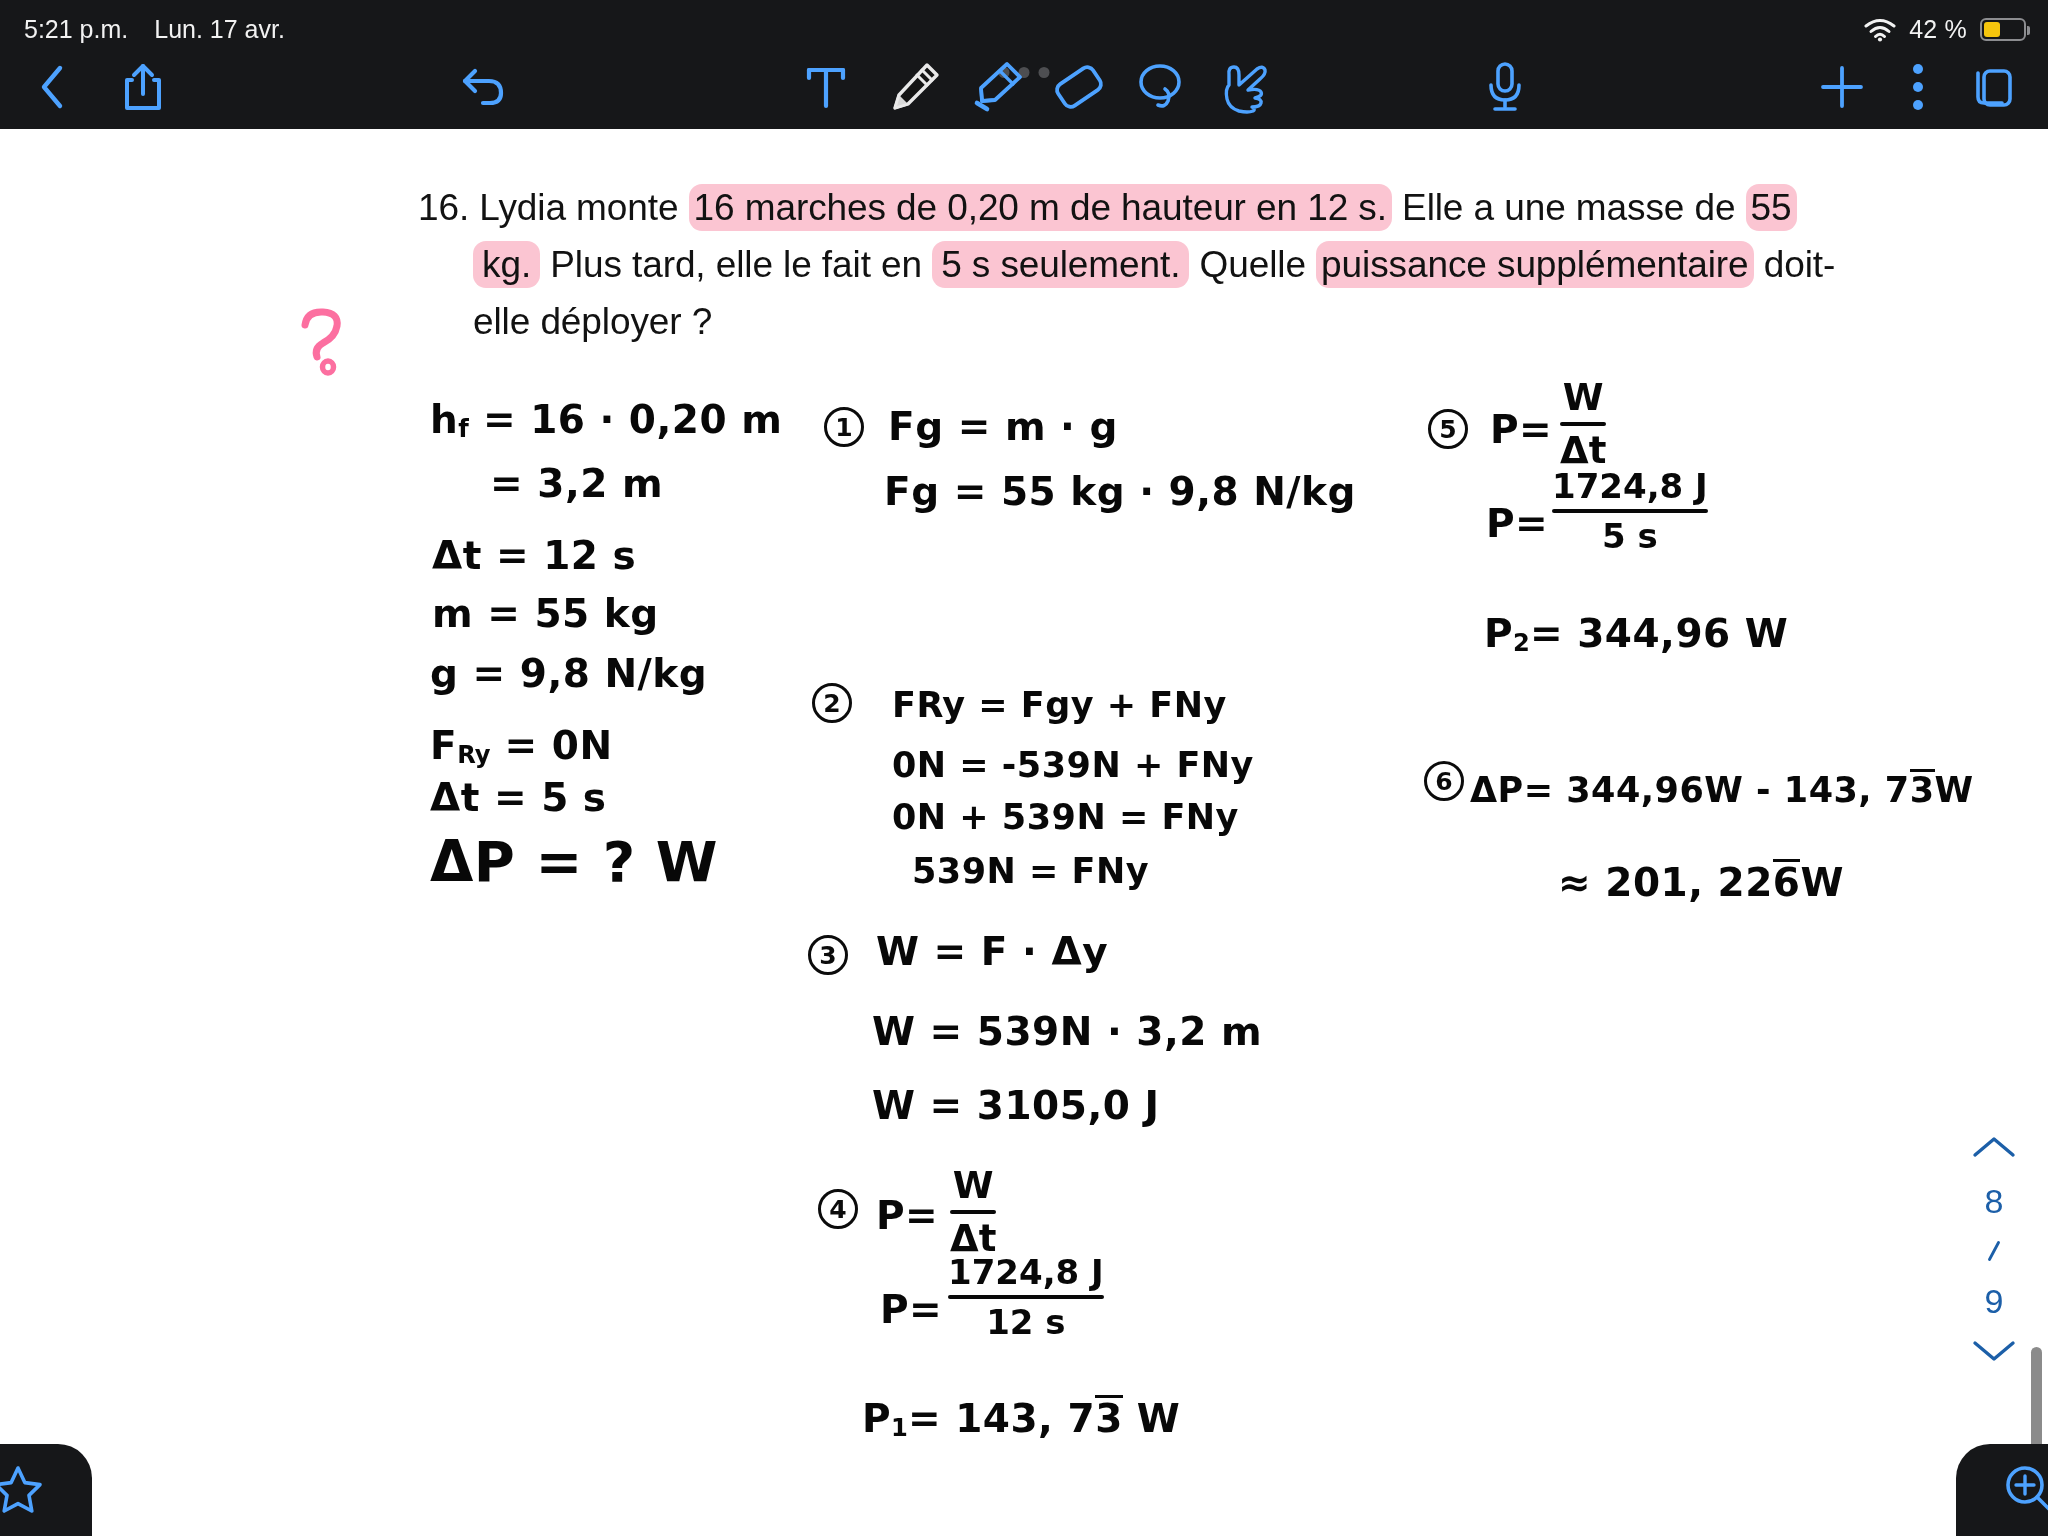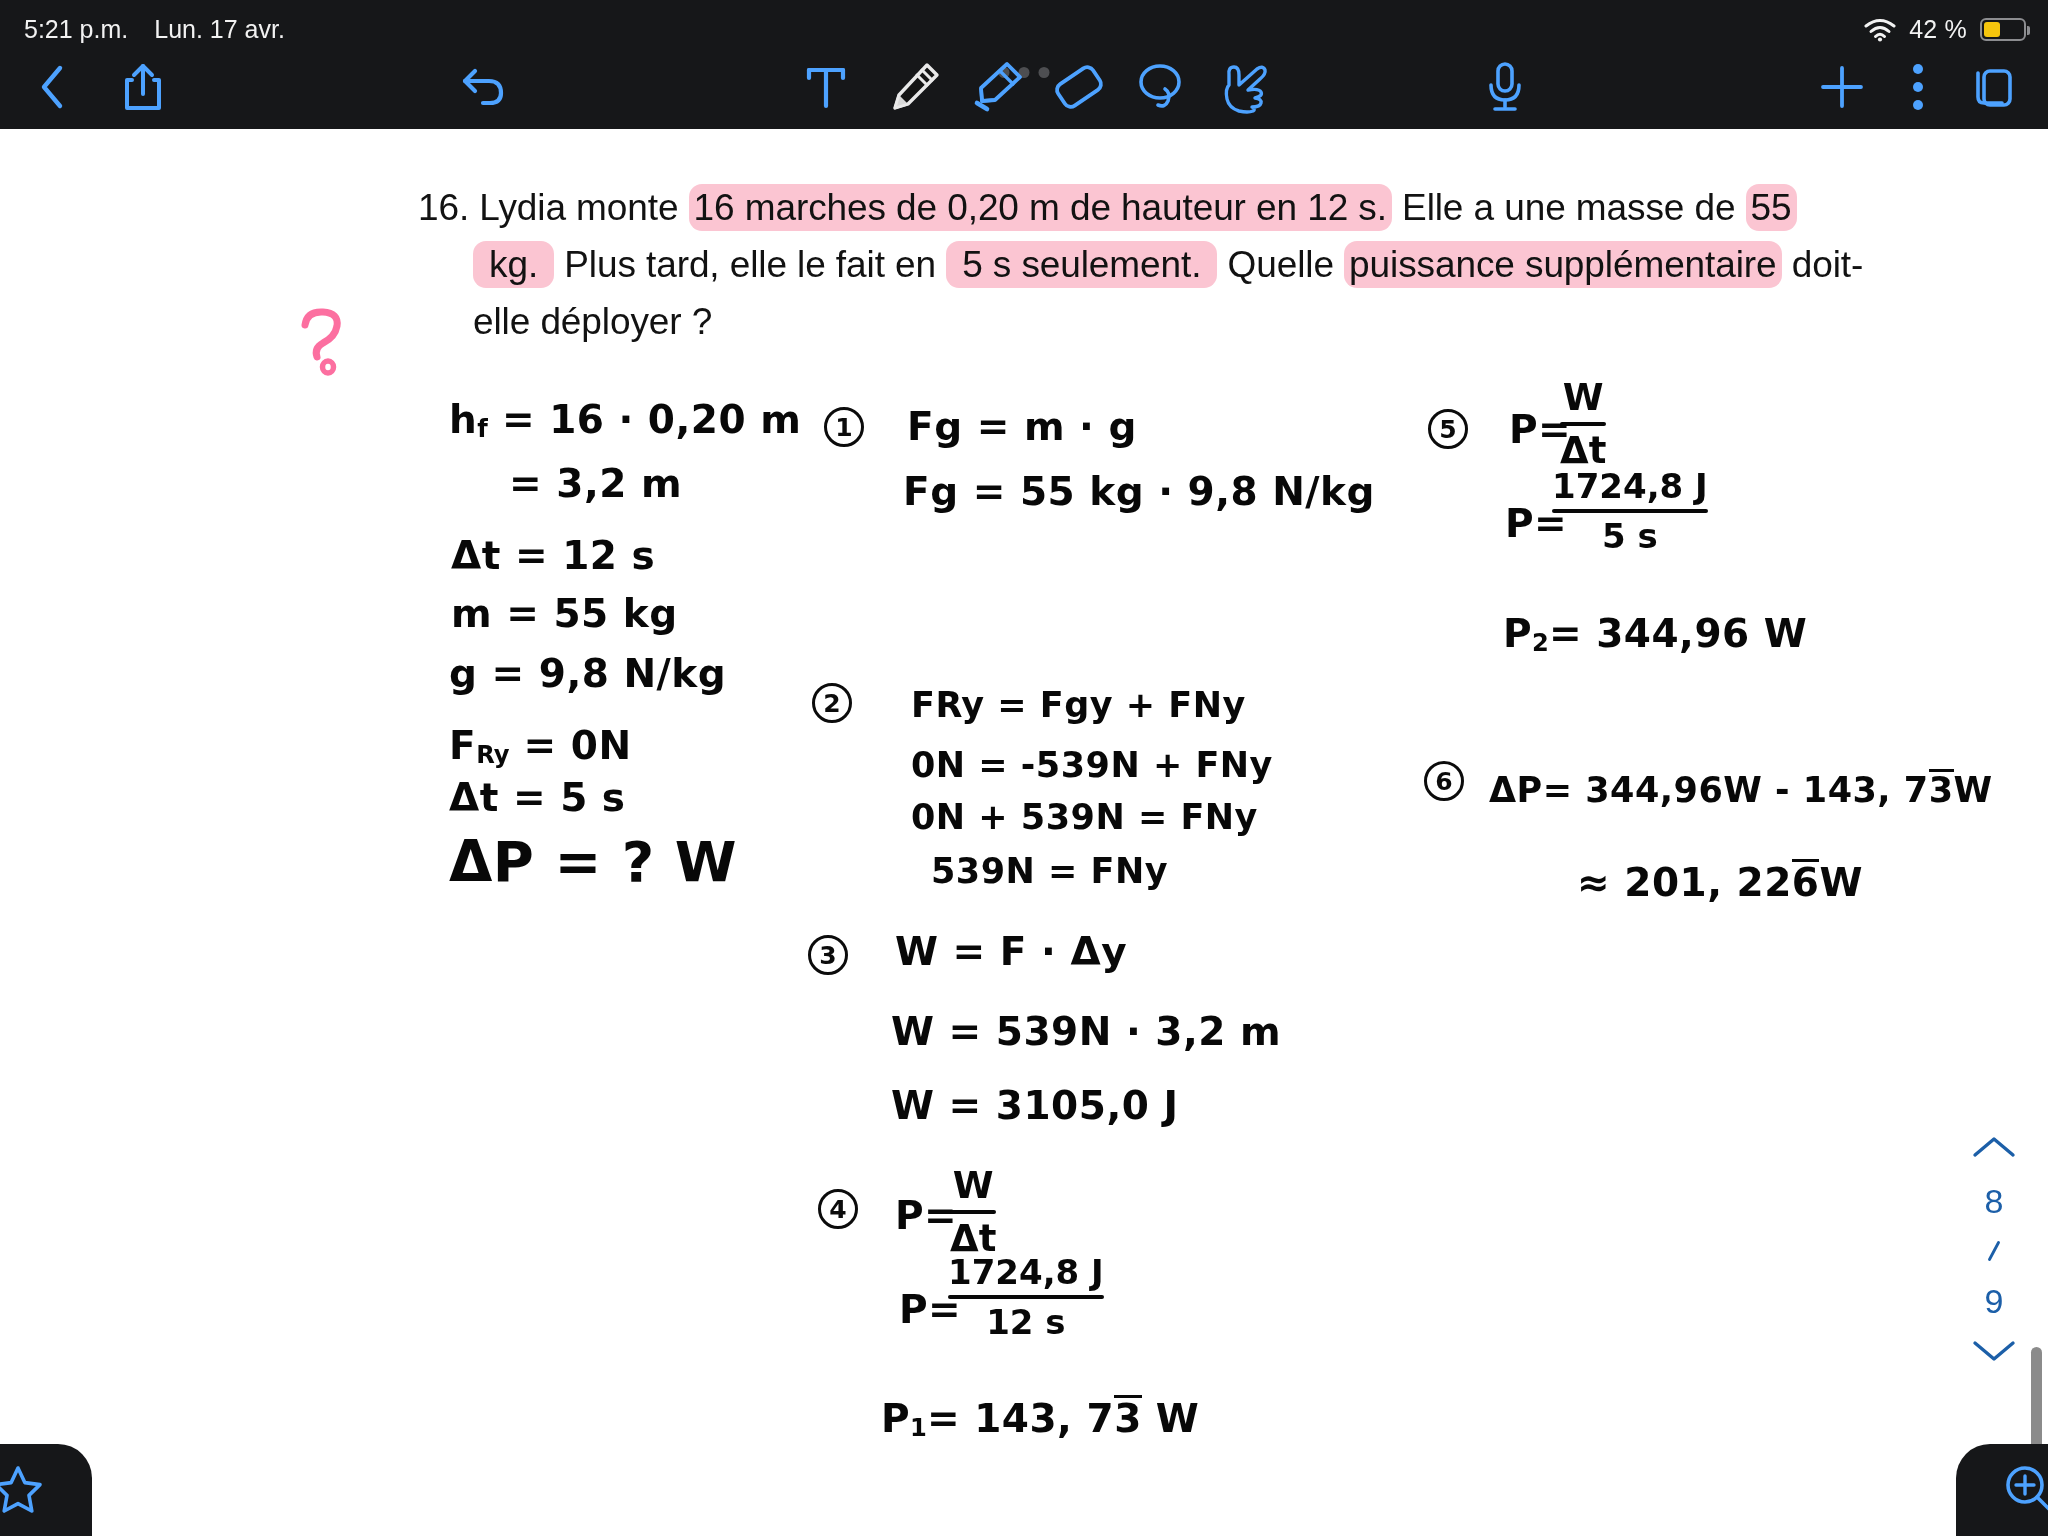--- a/index.html
+++ b/index.html
@@ -98,39 +98,38 @@
   }
   .q-line { white-space: nowrap; }
   .q-indent { padding-left: 55px; }
   .hl {
     background: #fbc5d2;
     border-radius: 13px;
     padding: 3px 5px;
     box-decoration-break: clone;
     -webkit-box-decoration-break: clone;
   }
-  .hl-tight { padding: 3px 16px; }
+  .hl-tight { padding: 3px 9px; }
 
   
   .pink-q {
     position: absolute;
     left: 297px; top: 178px;
     width: 60px; height: 70px;
     pointer-events: none;
   }
 
   
   .hw {
     position: absolute;
     font-family: "DejaVu Sans", sans-serif;
     color: #080808;
     font-weight: 700;
     white-space: nowrap;
     letter-spacing: .5px;
-    margin-left: 19px;
   }
   .hw-l { font-size: 39px; }
   .hw-m { font-size: 35px; }
   .hw sub {
     font-size: .62em;
     vertical-align: -0.18em;
     letter-spacing: 0;
   }
   .ovl { border-top: 3px solid #080808; display:inline-block; line-height:1; padding-top:1px;}
 

